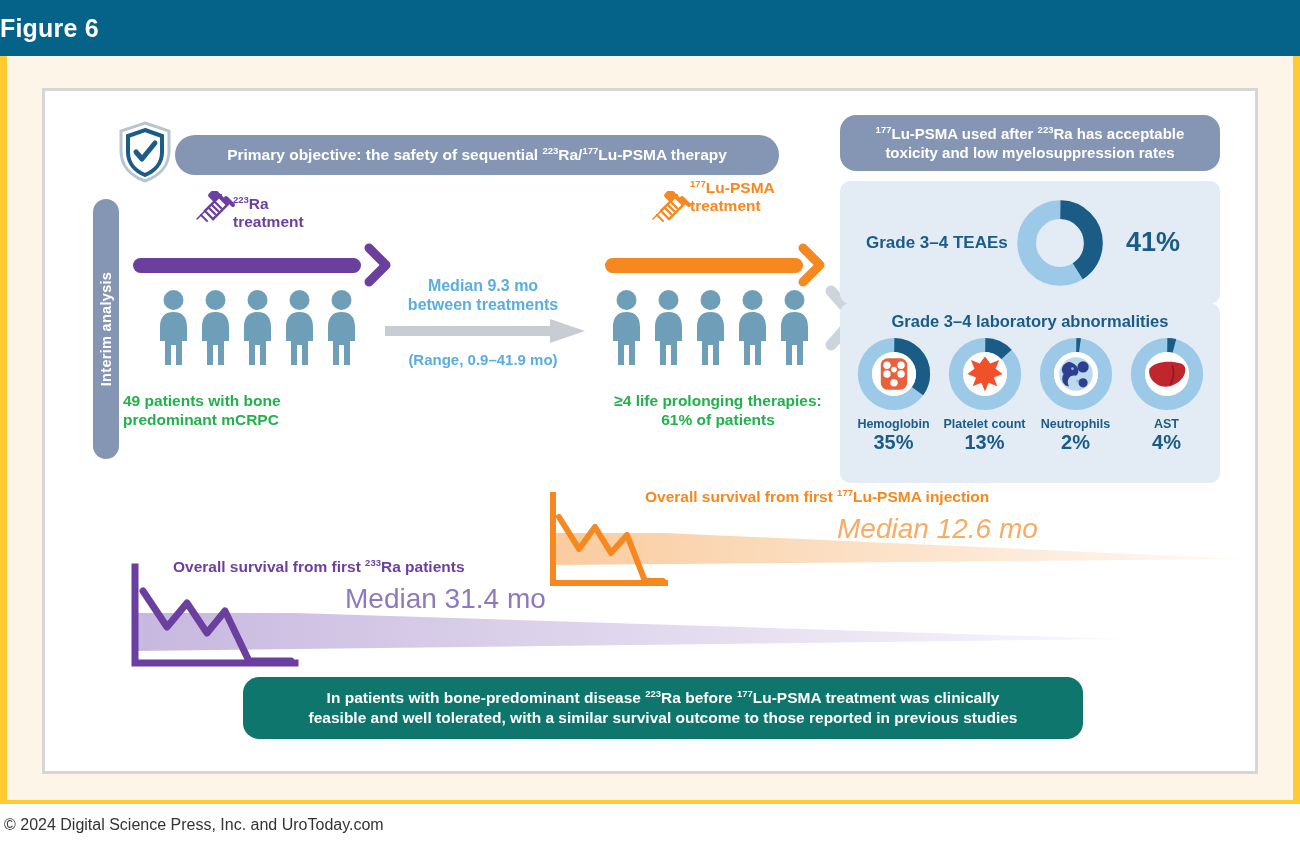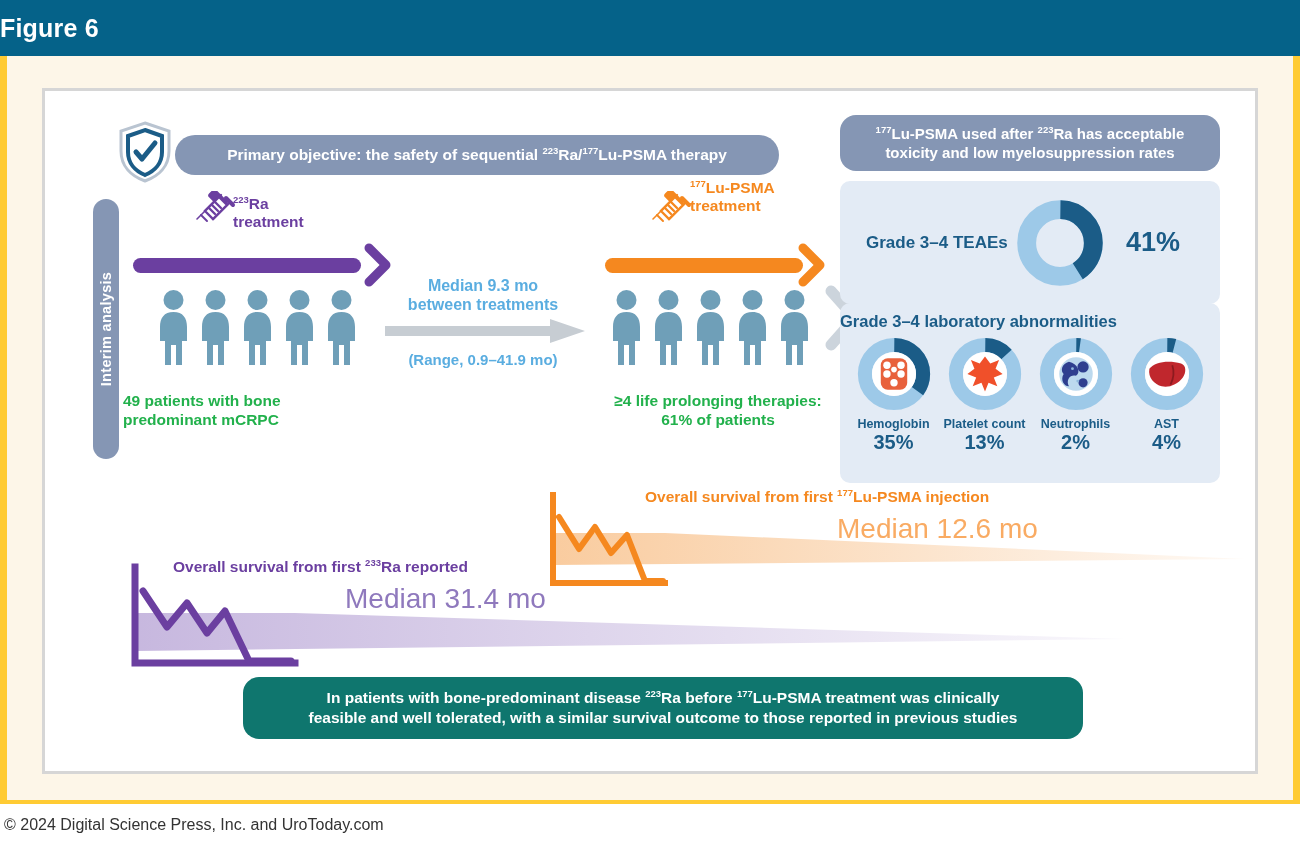--- a/index.html
+++ b/index.html
@@ -127,21 +127,21 @@
   }
   #teae-label { margin-left: 26px; color: #1b5c87; font-size: 17px; font-weight: 700; width: 150px; }
   #teae-donut { width: 88px; height: 88px; }
   #teae-value { margin-left: 22px; color: #1b5c87; font-size: 27px; font-weight: 700; }
 
   #lab-card {
     position: absolute; left: 795px; top: 212px; width: 380px; height: 180px;
     background: #e3ebf5; border-radius: 10px;
   }
   #lab-title {
-    color: #1b5c87; font-size: 16.5px; font-weight: 700;
+    text-align: center; color: #1b5c87; font-size: 16.5px; font-weight: 700;
     padding-top: 9px;
   }
   #lab-row { display: flex; justify-content: space-around; padding: 6px 8px 0; }
   .lab-item { width: 86px; text-align: center; }
   .lab-donut { width: 74px; height: 74px; margin: 0 auto; }
   .lab-name { color: #1b5c87; font-size: 12.5px; font-weight: 700; margin-top: 2px; }
   .lab-pct  { color: #1b5c87; font-size: 20px; font-weight: 700; line-height: 1.1; }
 
   
   #os-lu { position: absolute; left: 500px; top: 396px; width: 700px; height: 110px; }
@@ -381,34 +381,34 @@
         <linearGradient id="gradLu" x1="0" y1="0" x2="1" y2="0">
           <stop offset="0%" stop-color="#f9c99a" stop-opacity="0.95"></stop>
           <stop offset="100%" stop-color="#f9c99a" stop-opacity="0.1"></stop>
         </linearGradient>
       </defs>
       <path d="M8 46 L120 46 L700 72 L8 78 Z" fill="url(#gradLu)"></path>
       <path d="M8 8 V96 H120" fill="none" stroke="#f5881f" stroke-width="6" stroke-linecap="square"></path>
       <path d="M14 30 L34 62 L50 40 L66 66 L82 48 L100 94 L118 94" fill="none" stroke="#f5881f" stroke-width="6" stroke-linejoin="round" stroke-linecap="round"></path>
     </svg>
     <div class="os-title" style="left:600px; top:396px; color:#f5881f;"><span>Overall survival from first </span><span class="sup">177</span><span>Lu-PSMA injection</span></div>
-    <div class="os-median" style="left:792px; top:422px; color:#f9ab63;">Median 12.6 mo</div>
+    <div class="os-median" style="left:792px; top:422px; color:#f9ab63;font-style:italic;">Median 12.6 mo</div>
 
     <svg id="os-ra" viewBox="0 0 1000 120">
       <defs>
         <linearGradient id="gradRa" x1="0" y1="0" x2="1" y2="0">
           <stop offset="0%" stop-color="#c4b4dd" stop-opacity="0.95"></stop>
           <stop offset="100%" stop-color="#c4b4dd" stop-opacity="0.1"></stop>
         </linearGradient>
       </defs>
       <path d="M10 62 L170 62 L1000 88 L10 100 Z" fill="url(#gradRa)"></path>
       <path d="M10 16 V112 H170" fill="none" stroke="#6b3fa0" stroke-width="7" stroke-linecap="square"></path>
       <path d="M18 40 L42 76 L62 52 L82 82 L100 60 L124 110 L166 110" fill="none" stroke="#6b3fa0" stroke-width="7" stroke-linejoin="round" stroke-linecap="round"></path>
     </svg>
-    <div class="os-title" style="left:128px; top:466px; color:#6b3fa0;"><span>Overall survival from first </span><span class="sup">233</span><span>Ra reported</span></div>
+    <div class="os-title" style="left:128px; top:466px; color:#6b3fa0;"><span>Overall survival from first </span><span class="sup">233</span><span>Ra patients</span></div>
     <div class="os-median" style="left:300px; top:492px; color:#8f79bd;">Median 31.4 mo</div>
 
     <div id="conclusion">
       <span><span>In patients with bone-predominant disease </span><span class="sup">223</span><span>Ra before </span><span class="sup">177</span><span>Lu-PSMA treatment was clinically</span><br><span>feasible and well tolerated, with a similar survival outcome to those reported in previous studies</span></span>
     </div>
 
   </div>
 </div>
 
 <div id="footer-credit">© 2024 Digital Science Press, Inc. and UroToday.com</div>

